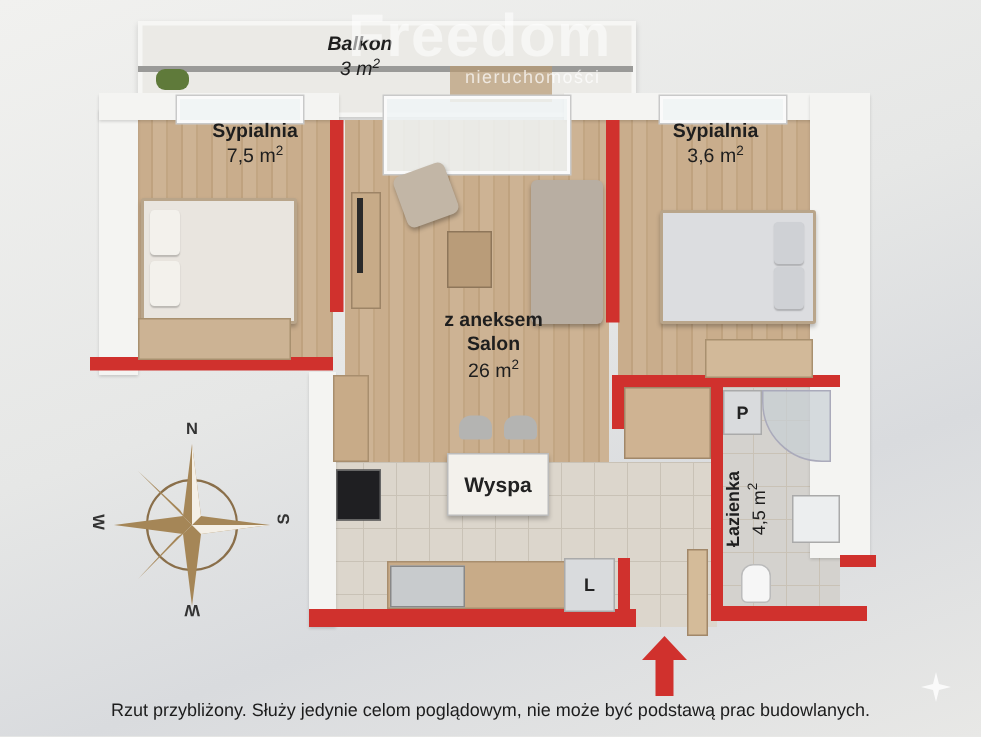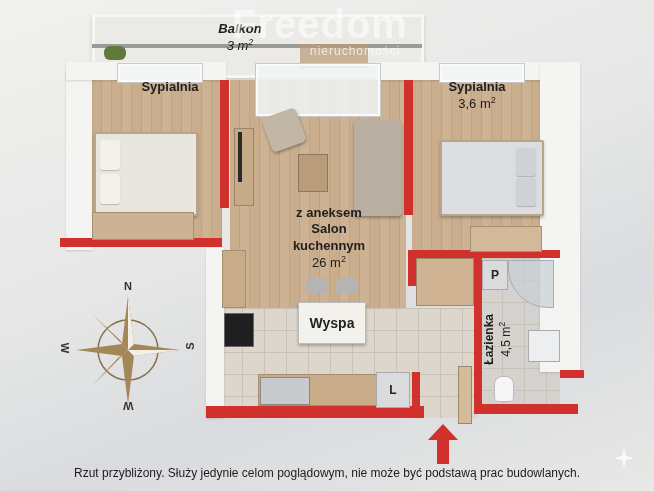--- a/index.html
+++ b/index.html
@@ -105,31 +105,31 @@
 <div class="abs" style="left:528px;top:330px;width:30px;height:30px;background:#eceeef;border:1px solid #aaa;"></div>
 <div class="abs" style="left:494px;top:376px;width:18px;height:24px;background:#f6f6f6;border-radius:8px 8px 4px 4px;border:1px solid #bbb;"></div>
 
 <div class="label" style="left:210px;top:22px;width:60px;font-size:13px;font-style:italic;">
   <div>Balkon</div>
   <div class="area"><span>3 m</span><span class="sup">2</span></div>
 </div>
 
 <div class="label" style="left:130px;top:80px;width:80px;font-size:13px;">
   <div>Sypialnia</div>
+  <div class="area"><span>7,5 m</span><span class="sup">2</span></div>
 </div>
 
 <div class="label" style="left:437px;top:80px;width:80px;font-size:13px;">
   <div>Sypialnia</div>
   <div class="area"><span>3,6 m</span><span class="sup">2</span></div>
 </div>
 
 <div class="label" style="left:284px;top:205px;width:90px;font-size:13px;line-height:1.25;">
   <div>z aneksem</div>
   <div>Salon</div>
-  <div>kuchennym</div>
   <div class="area"><span>26 m</span><span class="sup">2</span></div>
 </div>
 
 <div class="label" style="left:458px;top:324px;width:80px;font-size:12px;transform:rotate(-90deg);">
   <div>Łazienka</div>
   <div class="area"><span>4,5 m</span><span class="sup">2</span></div>
 </div>
 
 <div class="watermark" style="left:232px;top:2px;font-size:40px;">
   <span>Freedom</span>

